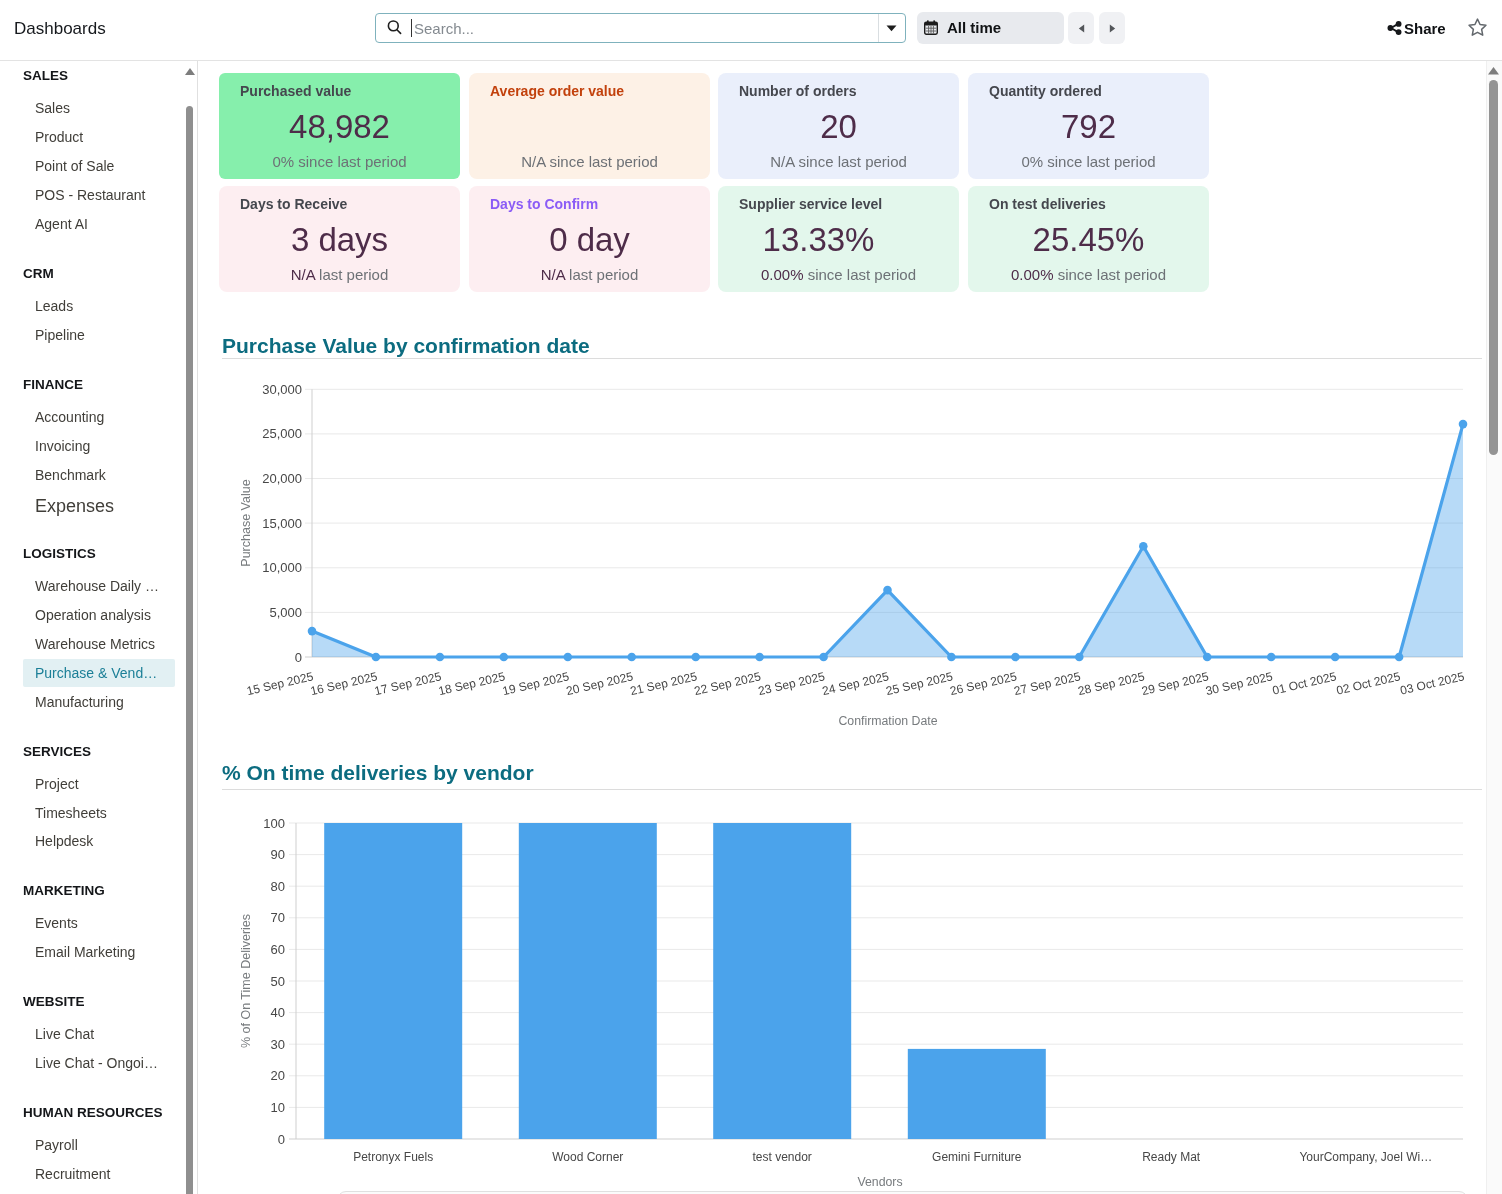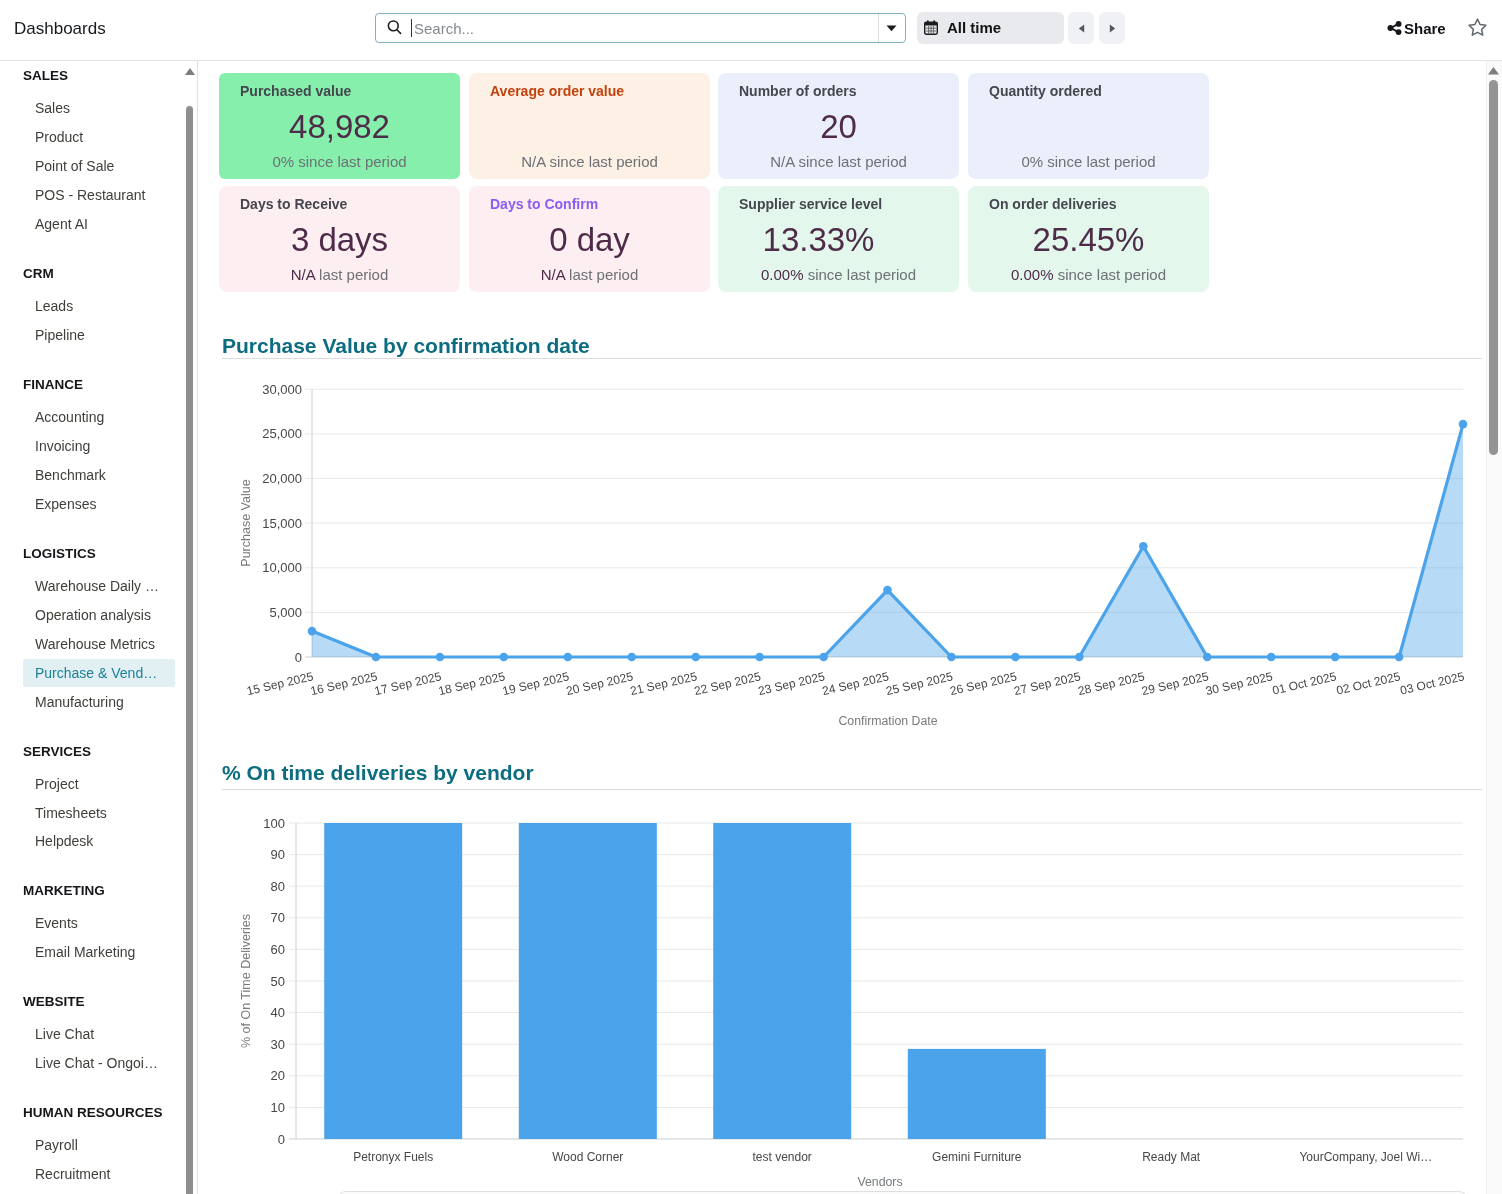--- a/index.html
+++ b/index.html
@@ -64,21 +64,21 @@
 <div class="abs" style="left:35px;top:100px;font-size:14px;color:#403e39;z-index:6;white-space:nowrap">Sales</div>
 <div class="abs" style="left:35px;top:129px;font-size:14px;color:#403e39;z-index:6;white-space:nowrap">Product</div>
 <div class="abs" style="left:35px;top:158px;font-size:14px;color:#403e39;z-index:6;white-space:nowrap">Point of Sale</div>
 <div class="abs" style="left:35px;top:187px;font-size:14px;color:#403e39;z-index:6;white-space:nowrap">POS - Restaurant</div>
 <div class="abs" style="left:35px;top:216px;font-size:14px;color:#403e39;z-index:6;white-space:nowrap">Agent AI</div>
 <div class="abs" style="left:35px;top:298px;font-size:14px;color:#403e39;z-index:6;white-space:nowrap">Leads</div>
 <div class="abs" style="left:35px;top:327px;font-size:14px;color:#403e39;z-index:6;white-space:nowrap">Pipeline</div>
 <div class="abs" style="left:35px;top:409px;font-size:14px;color:#403e39;z-index:6;white-space:nowrap">Accounting</div>
 <div class="abs" style="left:35px;top:438px;font-size:14px;color:#403e39;z-index:6;white-space:nowrap">Invoicing</div>
 <div class="abs" style="left:35px;top:467px;font-size:14px;color:#403e39;z-index:6;white-space:nowrap">Benchmark</div>
-<div class="abs" style="left:35px;top:496px;font-size:14px;color:#403e39;z-index:6;white-space:nowrap">Expenses</div>
+<div class="abs" style="left:35px;top:496px;font-size:18px;color:#403e39;z-index:6;white-space:nowrap">Expenses</div>
 <div class="abs" style="left:35px;top:578px;font-size:14px;color:#403e39;z-index:6;white-space:nowrap">Warehouse Daily …</div>
 <div class="abs" style="left:35px;top:607px;font-size:14px;color:#403e39;z-index:6;white-space:nowrap">Operation analysis</div>
 <div class="abs" style="left:35px;top:636px;font-size:14px;color:#403e39;z-index:6;white-space:nowrap">Warehouse Metrics</div>
 <div class="abs" style="left:35px;top:665px;font-size:14px;color:#1b7f97;z-index:6;white-space:nowrap">Purchase &amp; Vend…</div>
 <div class="abs" style="left:35px;top:694px;font-size:14px;color:#403e39;z-index:6;white-space:nowrap">Manufacturing</div>
 <div class="abs" style="left:35px;top:776px;font-size:14px;color:#403e39;z-index:6;white-space:nowrap">Project</div>
 <div class="abs" style="left:35px;top:805px;font-size:14px;color:#403e39;z-index:6;white-space:nowrap">Timesheets</div>
 <div class="abs" style="left:35px;top:833px;font-size:14px;color:#403e39;z-index:6;white-space:nowrap">Helpdesk</div>
 <div class="abs" style="left:35px;top:915px;font-size:14px;color:#403e39;z-index:6;white-space:nowrap">Events</div>
 <div class="abs" style="left:35px;top:944px;font-size:14px;color:#403e39;z-index:6;white-space:nowrap">Email Marketing</div>
@@ -104,39 +104,40 @@
 <div style="position:absolute;left:21px;top:10px;font-size:14px;font-weight:bold;color:#c2410c;white-space:nowrap">Average order value</div>
 <div style="position:absolute;left:0;top:87.5px;width:241px;text-align:center;font-size:15px;line-height:15px;transform:translateY(-50%)"><span style="color:#6d7176">N/A since last period</span></div>
 </div>
 <div class="abs" style="left:718px;top:73px;width:241px;height:106px;background:#eaeffb;border-radius:8px;z-index:3">
 <div style="position:absolute;left:21px;top:10px;font-size:14px;font-weight:bold;color:#45474e;white-space:nowrap">Number of orders</div>
 <div style="position:absolute;left:0;top:53px;width:241px;text-align:center;font-size:33px;color:#4e2c49;line-height:33px;transform:translateY(-50%)">20</div>
 <div style="position:absolute;left:0;top:87.5px;width:241px;text-align:center;font-size:15px;line-height:15px;transform:translateY(-50%)"><span style="color:#6d7176">N/A since last period</span></div>
 </div>
 <div class="abs" style="left:968px;top:73px;width:241px;height:106px;background:#eaeffb;border-radius:8px;z-index:3">
 <div style="position:absolute;left:21px;top:10px;font-size:14px;font-weight:bold;color:#45474e;white-space:nowrap">Quantity ordered</div>
+<div style="position:absolute;left:0;top:53px;width:241px;text-align:center;font-size:33px;color:#4e2c49;line-height:33px;transform:translateY(-50%)">792</div>
 <div style="position:absolute;left:0;top:87.5px;width:241px;text-align:center;font-size:15px;line-height:15px;transform:translateY(-50%)"><span style="color:#6d7176">0% since last period</span></div>
 </div>
 <div class="abs" style="left:219px;top:186px;width:241px;height:106px;background:#fdeef1;border-radius:8px;z-index:3">
 <div style="position:absolute;left:21px;top:10px;font-size:14px;font-weight:bold;color:#45474e;white-space:nowrap">Days to Receive</div>
 <div style="position:absolute;left:0;top:53px;width:241px;text-align:center;font-size:33px;color:#4e2c49;line-height:33px;transform:translateY(-50%)">3 days</div>
 <div style="position:absolute;left:0;top:87.5px;width:241px;text-align:center;font-size:15px;line-height:15px;transform:translateY(-50%)"><span style="color:#4e2c49">N/A</span><span style="color:#6d7176"> last period</span></div>
 </div>
 <div class="abs" style="left:469px;top:186px;width:241px;height:106px;background:#fdeef1;border-radius:8px;z-index:3">
 <div style="position:absolute;left:21px;top:10px;font-size:14px;font-weight:bold;color:#8b5cf6;white-space:nowrap">Days to Confirm</div>
 <div style="position:absolute;left:0;top:53px;width:241px;text-align:center;font-size:33px;color:#4e2c49;line-height:33px;transform:translateY(-50%)">0 day</div>
 <div style="position:absolute;left:0;top:87.5px;width:241px;text-align:center;font-size:15px;line-height:15px;transform:translateY(-50%)"><span style="color:#4e2c49">N/A</span><span style="color:#6d7176"> last period</span></div>
 </div>
 <div class="abs" style="left:718px;top:186px;width:241px;height:106px;background:#e3f7ec;border-radius:8px;z-index:3">
 <div style="position:absolute;left:21px;top:10px;font-size:14px;font-weight:bold;color:#45474e;white-space:nowrap">Supplier service level</div>
 <div style="position:absolute;left:0;top:53px;width:201px;text-align:center;font-size:33px;color:#4e2c49;line-height:33px;transform:translateY(-50%)">13.33%</div>
 <div style="position:absolute;left:0;top:87.5px;width:241px;text-align:center;font-size:15px;line-height:15px;transform:translateY(-50%)"><span style="color:#4e2c49">0.00%</span><span style="color:#6d7176"> since last period</span></div>
 </div>
 <div class="abs" style="left:968px;top:186px;width:241px;height:106px;background:#e3f7ec;border-radius:8px;z-index:3">
-<div style="position:absolute;left:21px;top:10px;font-size:14px;font-weight:bold;color:#45474e;white-space:nowrap">On order deliveries</div>
+<div style="position:absolute;left:21px;top:10px;font-size:14px;font-weight:bold;color:#45474e;white-space:nowrap">On test deliveries</div>
 <div style="position:absolute;left:0;top:53px;width:241px;text-align:center;font-size:33px;color:#4e2c49;line-height:33px;transform:translateY(-50%)">25.45%</div>
 <div style="position:absolute;left:0;top:87.5px;width:241px;text-align:center;font-size:15px;line-height:15px;transform:translateY(-50%)"><span style="color:#4e2c49">0.00%</span><span style="color:#6d7176"> since last period</span></div>
 </div>
 <div class="abs" style="left:222px;top:334px;font-size:21px;font-weight:bold;color:#0c6c80;z-index:3">Purchase Value by confirmation date</div>
 <div class="abs" style="left:222px;top:358px;width:1260px;height:1px;background:#dcdcdc;z-index:3"></div>
 <svg class="abs" style="left:0;top:360px;z-index:2" width="1502" height="380" viewBox="0 360 1502 380">
     <line x1="305" y1="657.0" x2="1463.0" y2="657.0" stroke="#cfcfcf" stroke-width="1"></line>
     <text x="302" y="661.5" font-size="13" fill="#474747" text-anchor="end">0</text>
     <line x1="305" y1="612.4" x2="1463.0" y2="612.4" stroke="#e9e9e9" stroke-width="1"></line>
     <text x="302" y="616.9" font-size="13" fill="#474747" text-anchor="end">5,000</text>

